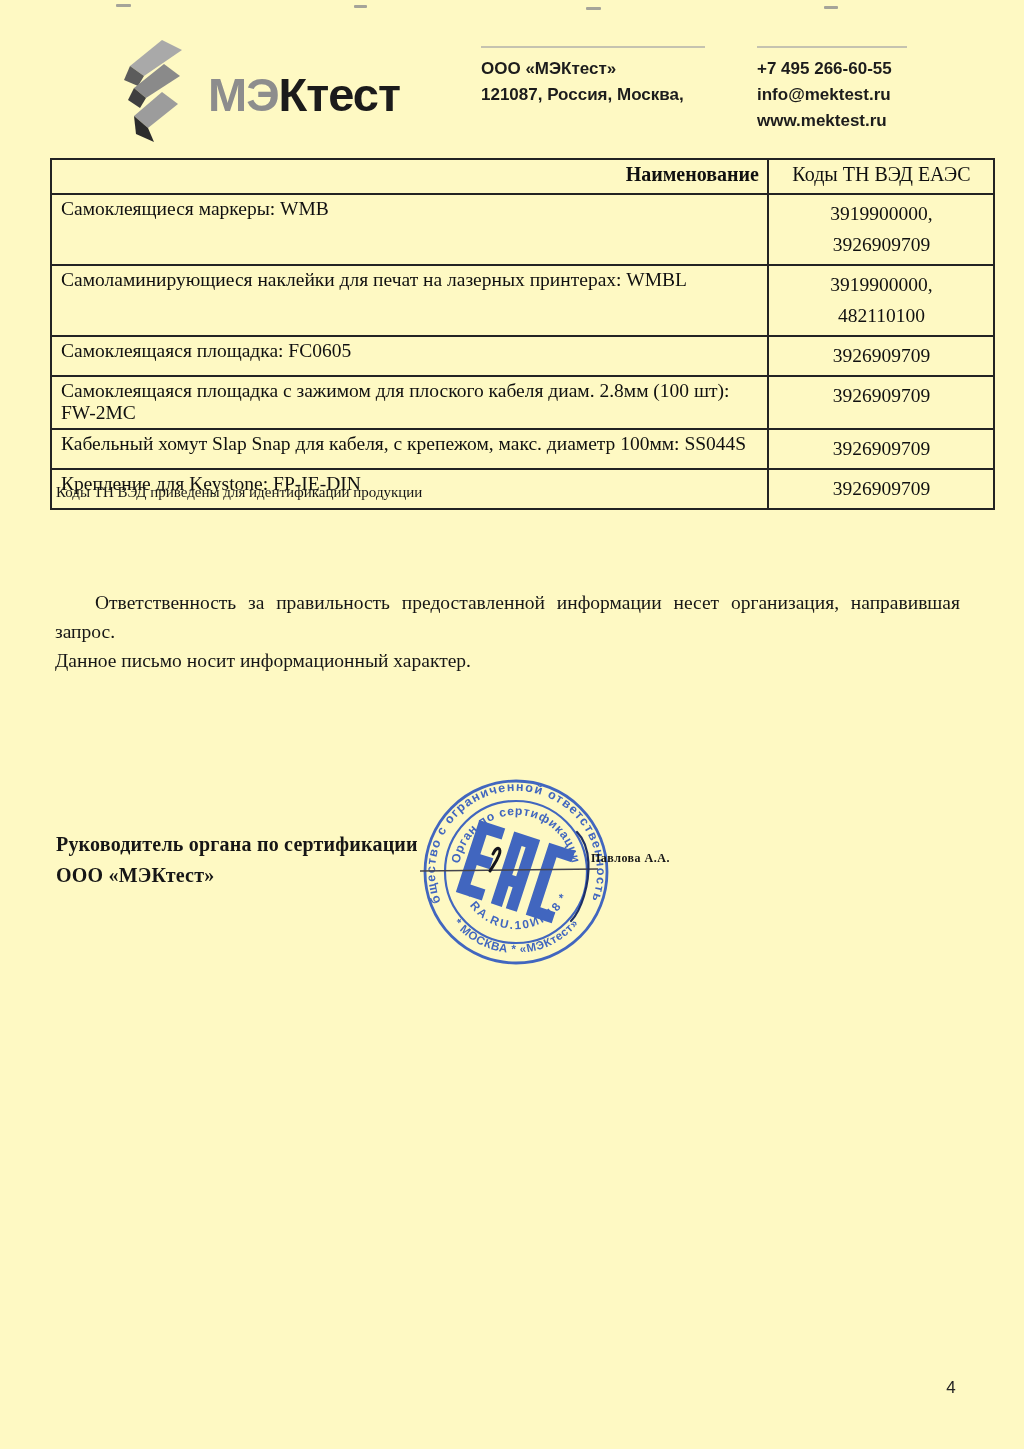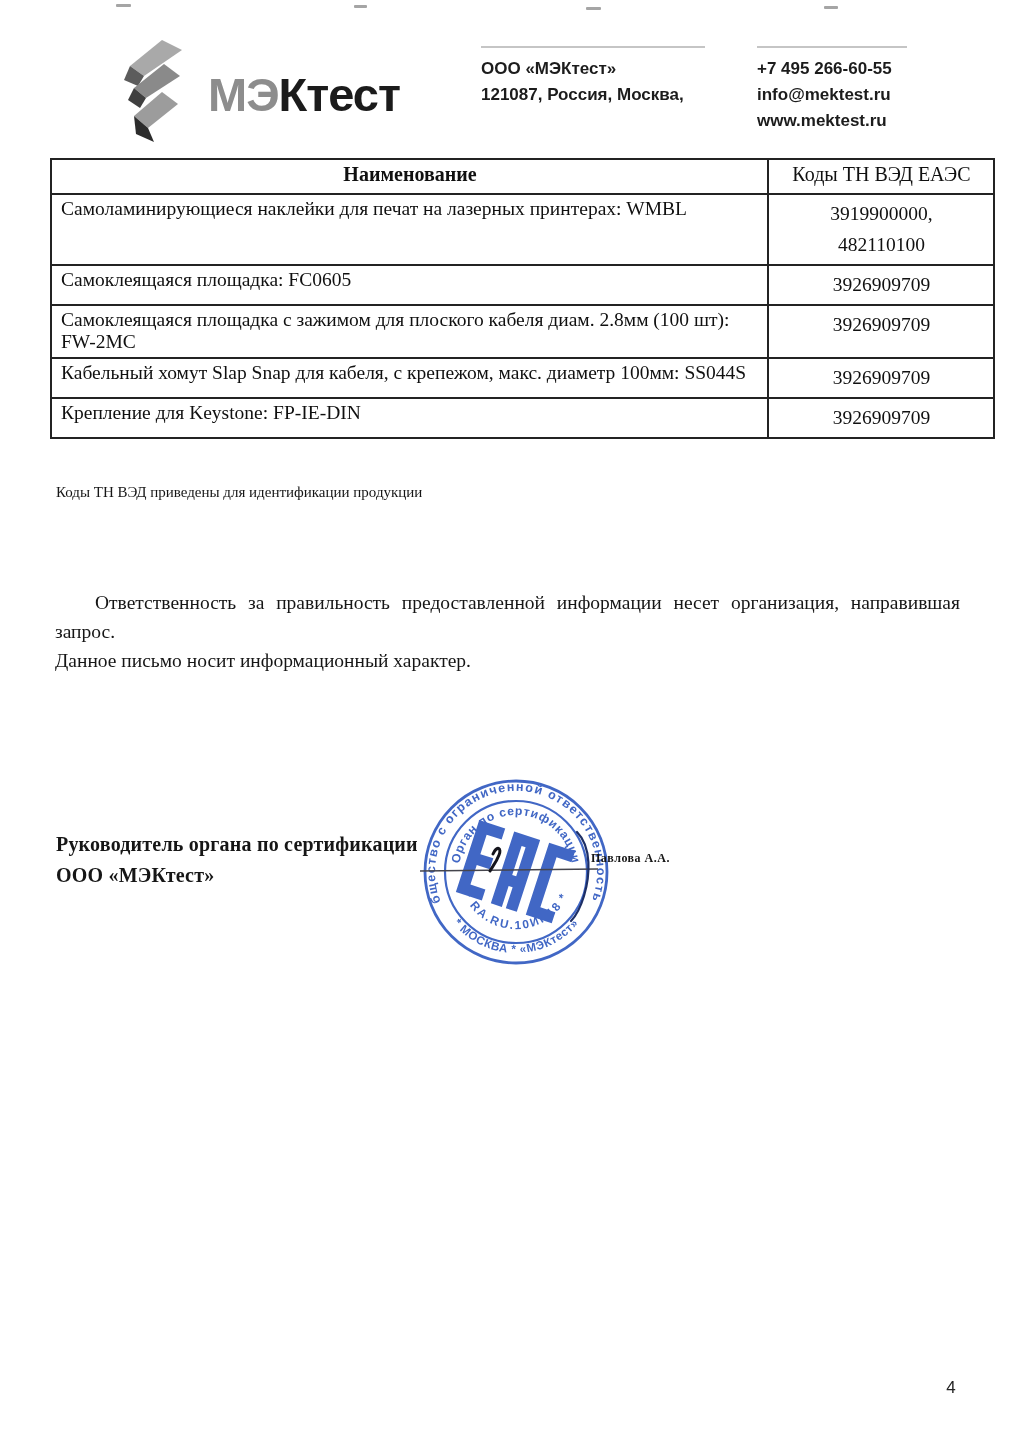--- a/index.html
+++ b/index.html
@@ -1,18 +1,18 @@
 <!DOCTYPE html>
 <html lang="ru"><head>
 <meta charset="utf-8">
 <style>
   html,body{margin:0;padding:0;background:#e8e8e8;}
   .page{
     position:relative;width:1024px;height:1449px;margin:0 auto;
-    background:#ffffff;overflow:hidden;
+    background:#fef9c3;overflow:hidden;
     font-family:"Liberation Serif", serif;color:#161616;
   }
   
   .dash{position:absolute;height:3px;background:#8f8f8f;border-radius:1px;opacity:.8;}
   
   .logo-wrap{position:absolute;left:104px;top:38px;display:flex;align-items:center;}
   .logo-mark{width:96px;height:106px;}
   .logo-text{
     font-family:"Liberation Sans", sans-serif;font-weight:700;
     font-size:47px;letter-spacing:-1px;margin-left:8px;margin-top:6px;
@@ -32,21 +32,21 @@
   
   table.codes{
     position:absolute;left:50px;top:158px;width:905px;
     border-collapse:collapse;table-layout:fixed;
     font-size:19.5px;color:#101010;
   }
   table.codes td,table.codes th{
     border:2px solid #232323;vertical-align:top;
     padding:3px 8px 4px 9px;overflow:hidden;
   }
-  th.c-name{width:698px;text-align:center;font-weight:700;font-size:20px;height:26px;}
+  th.c-name{width:698px;text-align:right;font-weight:700;font-size:20px;height:26px;}
   th.c-codes{width:207px;text-align:center;font-weight:400;font-size:20px;}
   td.code-cell{text-align:center;padding-left:2px;padding-right:2px;}
   .code-line{line-height:31px;}
   
   .note{position:absolute;left:56px;top:484px;font-size:15px;font-family:Liberation Serif, serif;}
   .letter-body{
     position:absolute;left:55px;top:588px;width:905px;
     font-size:19.5px;line-height:29px;text-align:justify;
   }
   .letter-body p{margin:0;}
@@ -99,20 +99,27 @@
     <div>+7 495 266-60-55</div>
     <div>info@mektest.ru</div>
     <div>www.mektest.ru</div>
   </div>
 
   <table class="codes">
     <tbody>
         <tr>
       <th class="c-name">Наименование</th>
       <th class="c-codes">Коды ТН ВЭД ЕАЭС</th>
+    </tr>
+    <tr style="height:60px;">
+      <td>Самоклеящиеся маркеры: WMB</td>
+      <td class="code-cell">
+        <div class="code-line">3919900000,</div>
+        <div class="code-line">3926909709</div>
+      </td>
     </tr>
     <tr style="height:58px;">
       <td>Самоламинирующиеся наклейки для печат на лазерных принтерах: WMBL</td>
       <td class="code-cell">
         <div class="code-line">3919900000,</div>
         <div class="code-line">482110100</div>
       </td>
     </tr>
     <tr style="height:31px;">
       <td>Самоклеящаяся площадка: FC0605</td>

